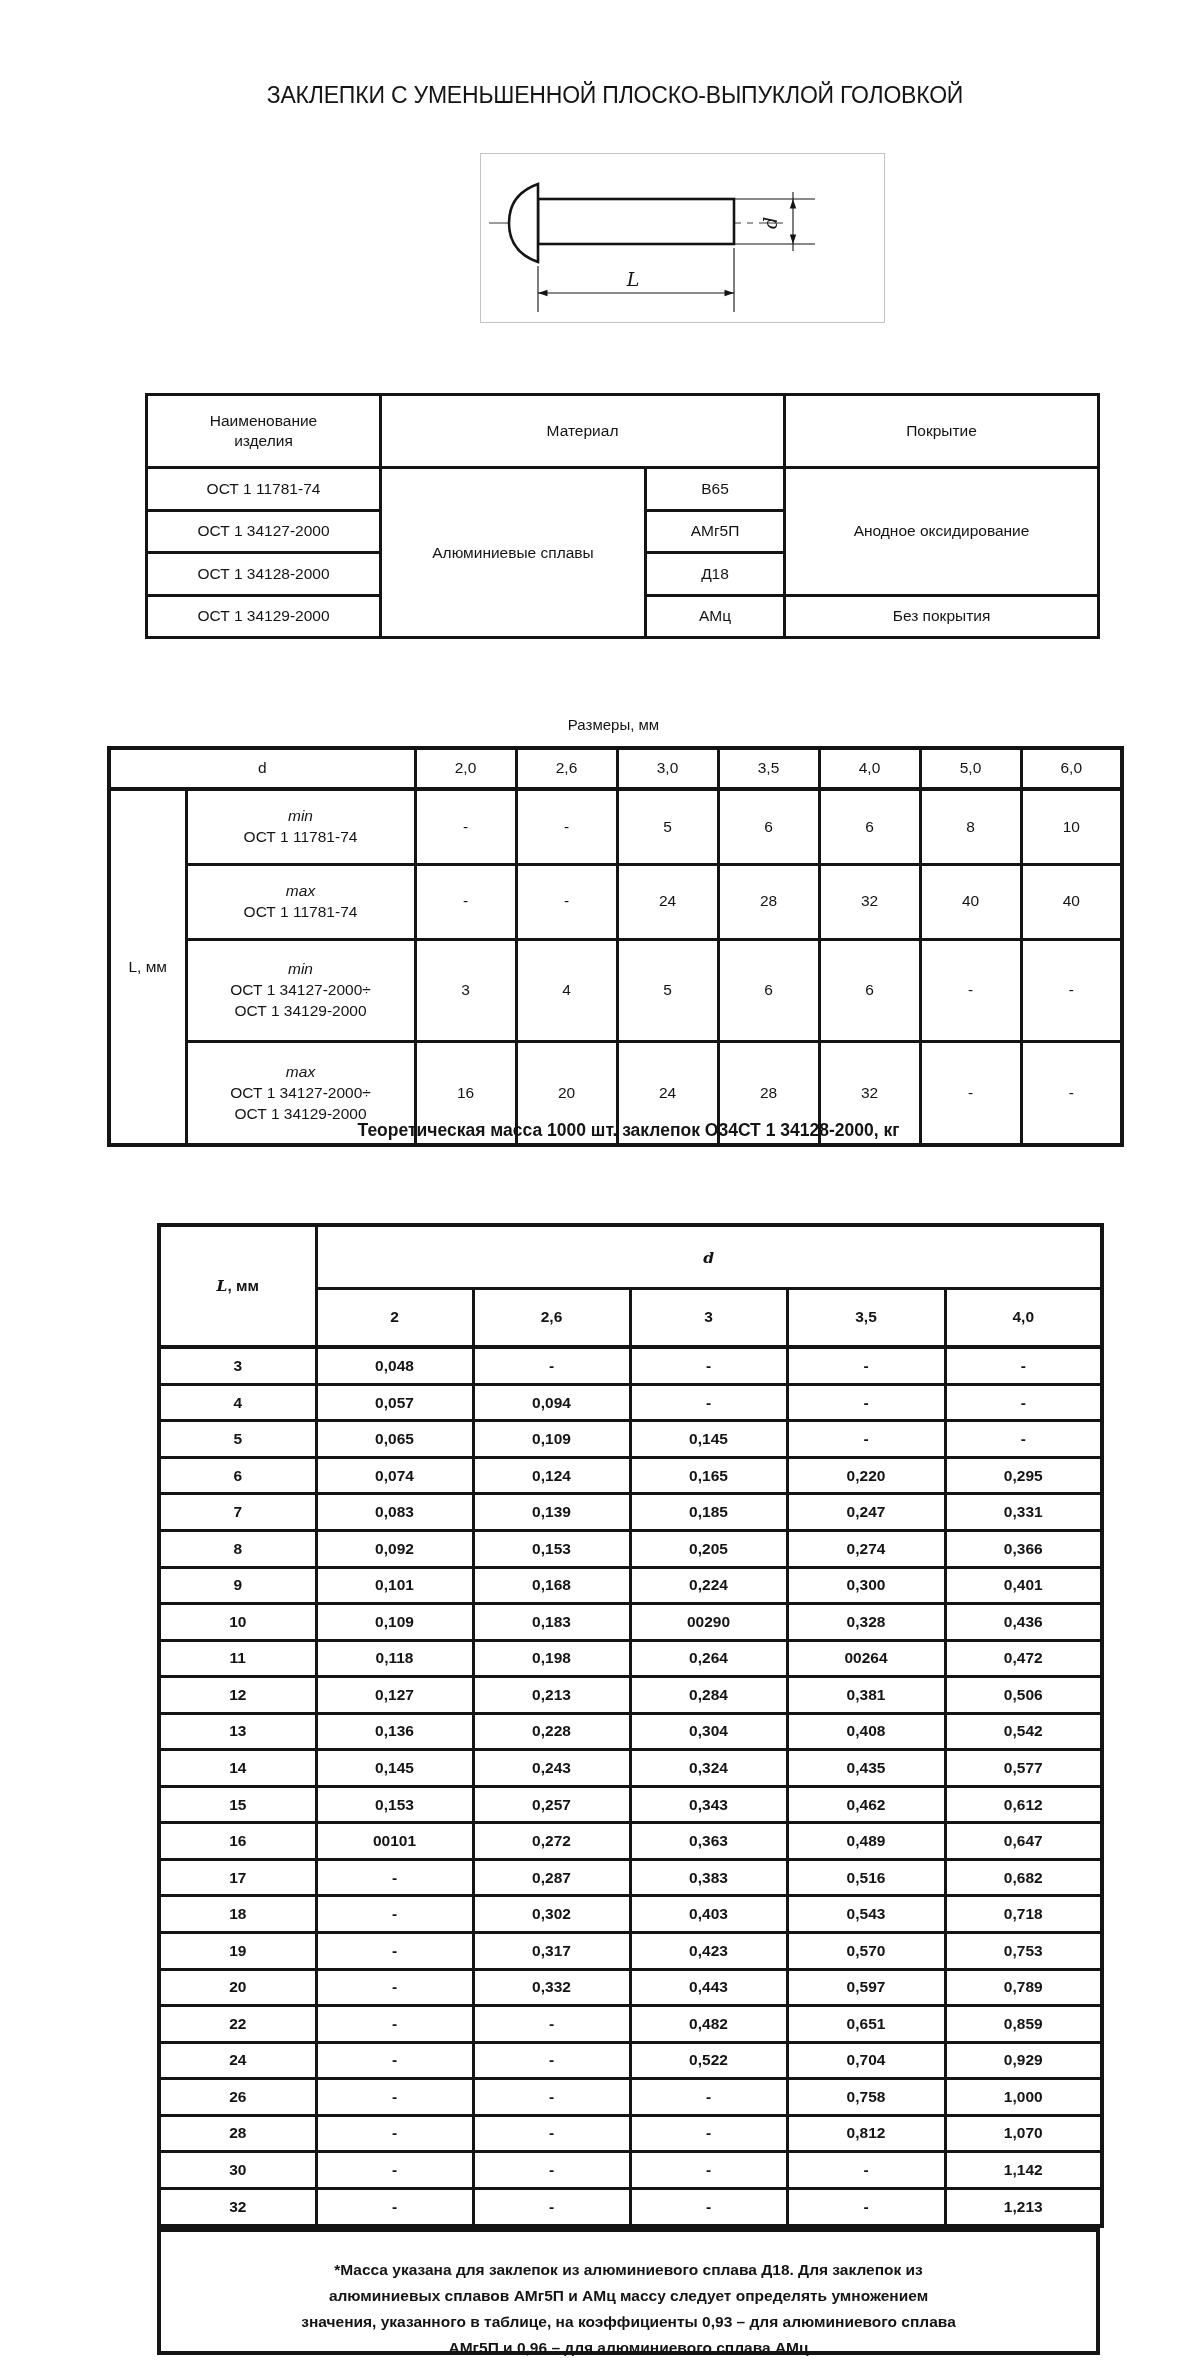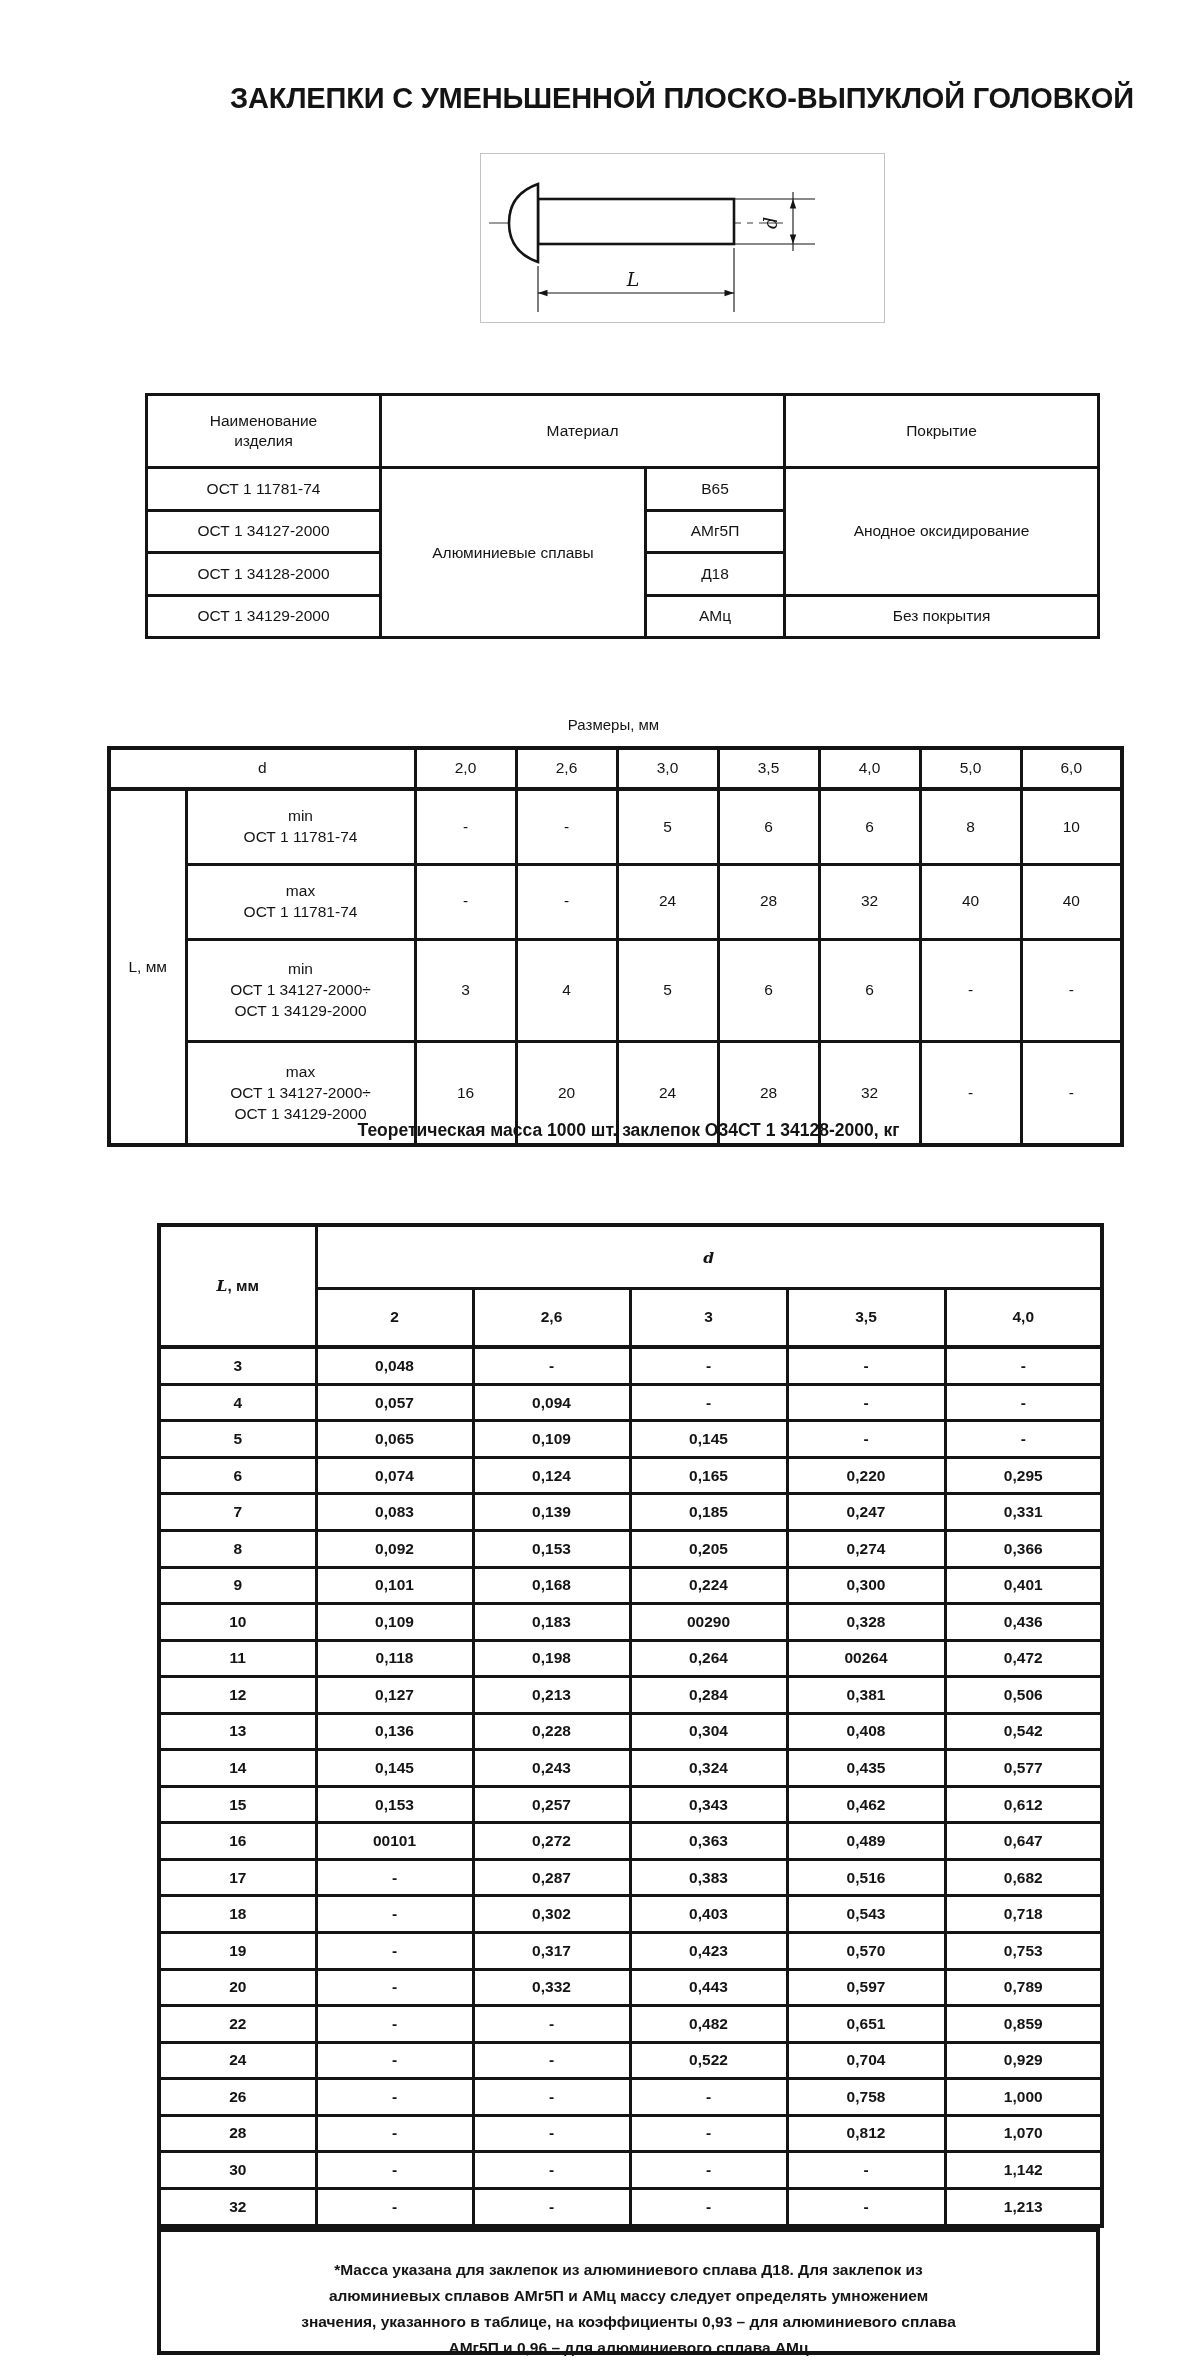--- a/index.html
+++ b/index.html
@@ -3,21 +3,21 @@
 <meta charset="utf-8">
 <style>
   html,body{margin:0;padding:0;}
   body{
     width:1191px;height:2366px;position:relative;background:#ffffff;
     font-family:"Liberation Sans", sans-serif;color:#141414;
   }
   .abs{position:absolute;}
   .doc-title{
     left:230px;top:82px;width:770px;text-align:center;
-    font-size:29px;font-weight:700;letter-spacing:-0.2px;white-space:nowrap;
+    font-size:23px;font-weight:400;letter-spacing:-0.2px;white-space:nowrap;
   }
   
   .drawing-frame{
     left:480px;top:153px;width:403px;height:168px;
     border:1px solid #c3c3c3;background:#fff;
   }
   
   table{border-collapse:collapse;table-layout:fixed;}
   td{text-align:center;vertical-align:middle;padding:0 4px;overflow:hidden;}
   .pre{white-space:pre-line;}
@@ -27,21 +27,21 @@
   .materials-table td{border:3px solid #141414;font-size:15.5px;line-height:1.3;}
   .materials-table td.hdr{height:66px;}
   .materials-table td.row{height:37px;}
   
   .sizes-label{left:107px;top:716px;width:1013px;text-align:center;font-size:15px;}
   .sizes-table{left:107px;top:746px;width:1013px;height:401px;border:4px solid #141414;}
   .sizes-table td{border:3px solid #141414;font-size:15.5px;line-height:1.35;}
   .sizes-table tr.hrow td{border-bottom:4px solid #141414;height:36px;}
   .sizes-table td.r-sm{height:70px;}
   .sizes-table td.r-lg{height:97px;}
-  .sizes-table .lim{}
+  .sizes-table .lim{font-style:italic;}
   
   .mass-title{left:157px;top:1120px;width:943px;text-align:center;font-size:17.5px;font-weight:600;}
   .mass-table{left:157px;top:1223px;width:943px;height:1005px;border:4px solid #141414;}
   .mass-table td{border:3px solid #141414;font-size:15.5px;font-weight:600;}
   .mass-table tr.h1 td{height:33px;}
   .mass-table tr.h2 td{height:30px;border-bottom:4px solid #141414;}
   .mass-table td.lhead{border-bottom:4px solid #141414;}
   
   .footnote-box{
     left:157px;top:2228px;width:943px;height:127px;border:4px solid #141414;

